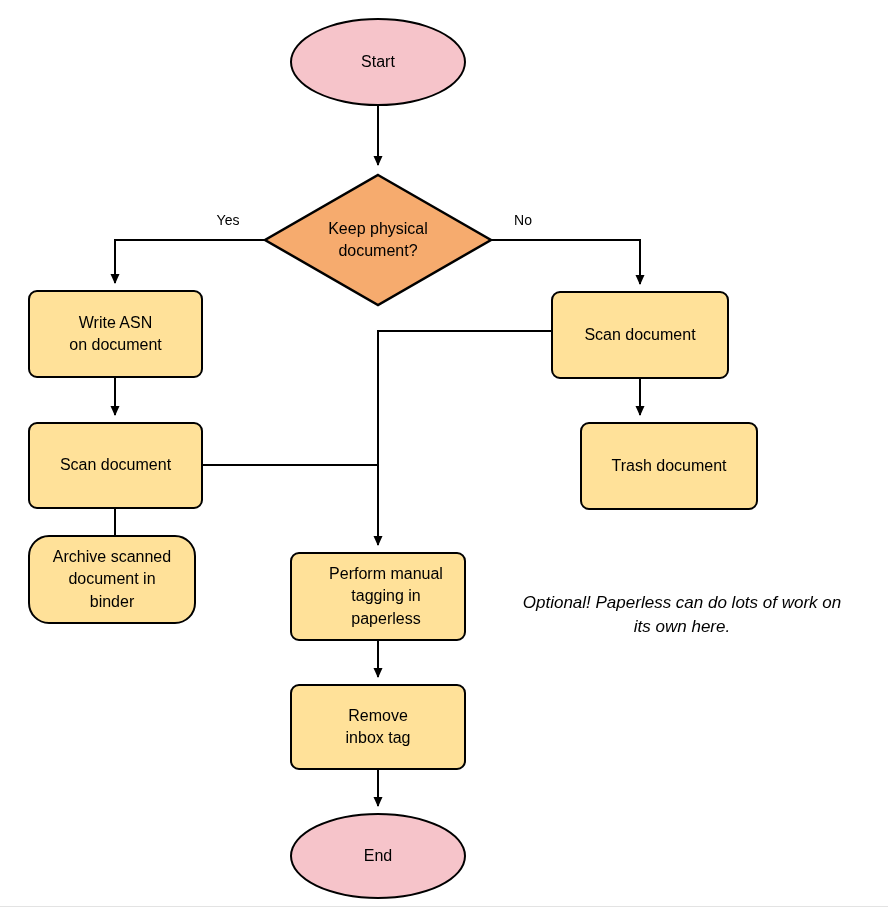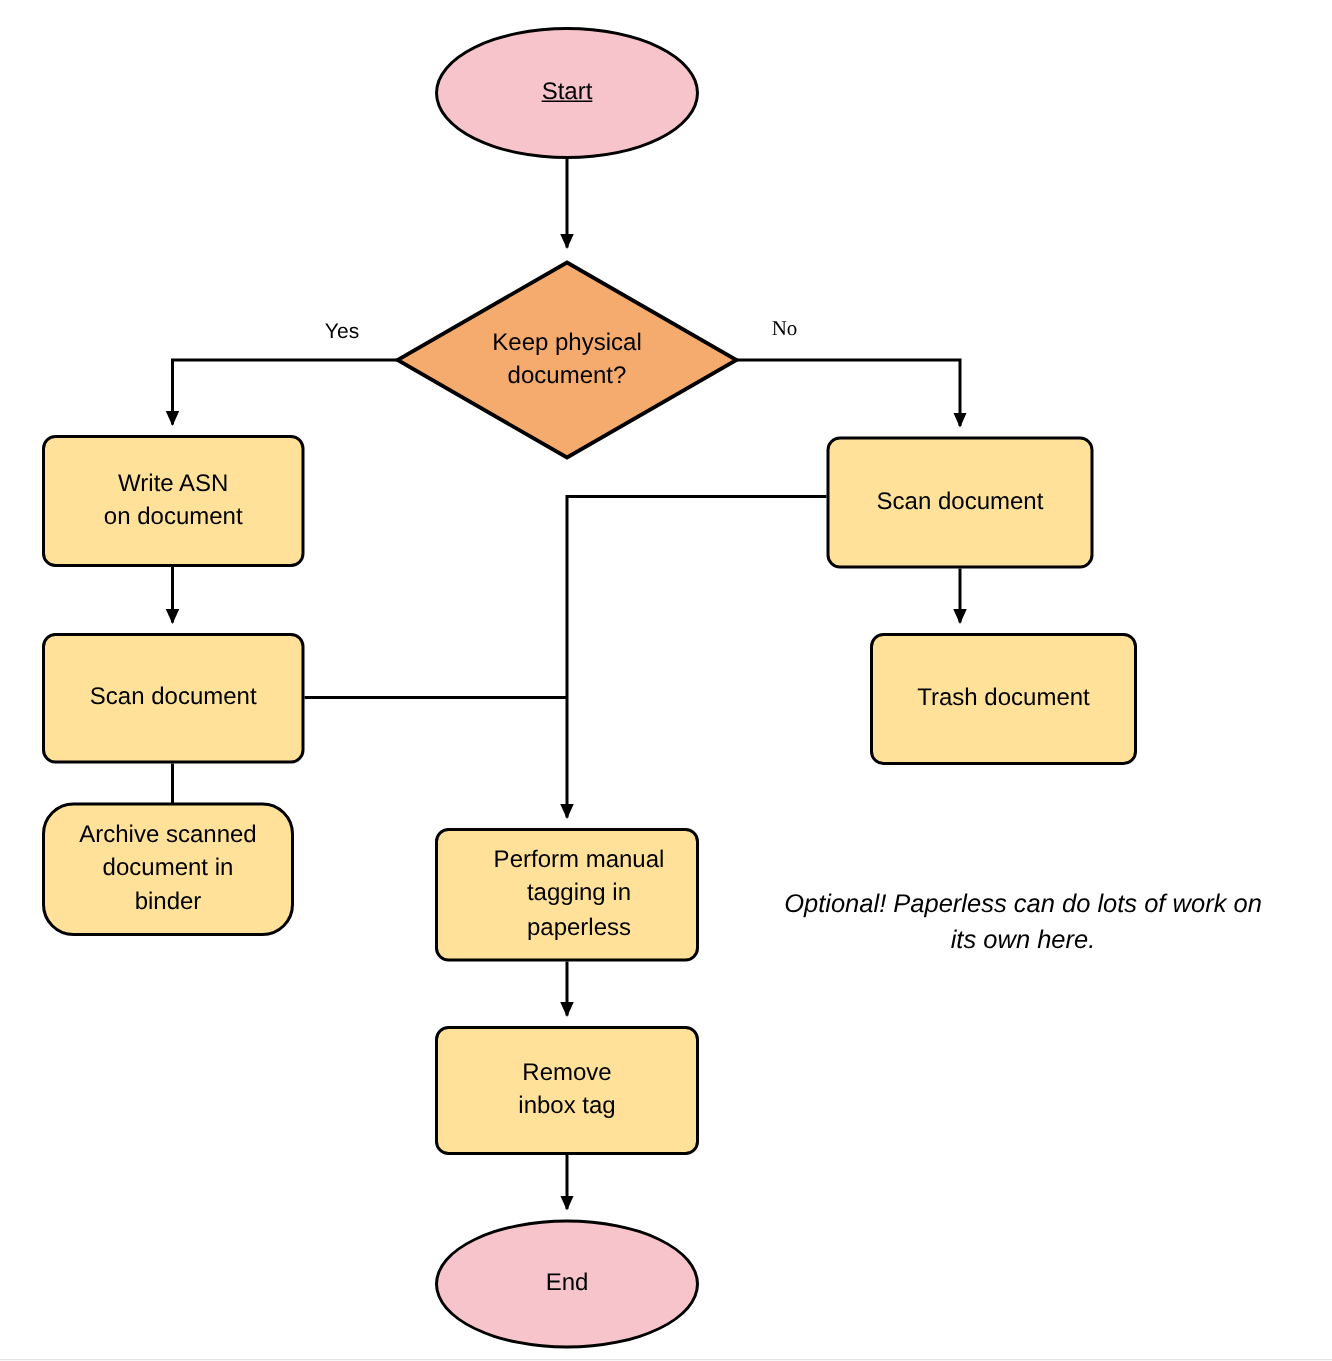--- a/index.html
+++ b/index.html
@@ -92,28 +92,28 @@
     <path class="edge" d="M115,509 V545" marker-end="url(#arrow)"></path>
     <path class="edge" d="M640,379 V415" marker-end="url(#arrow)"></path>
     <path class="edge" d="M203,465 H378"></path>
     <path class="edge" d="M551,331 H378 V545" marker-end="url(#arrow)"></path>
     <path class="edge" d="M378,641 V677" marker-end="url(#arrow)"></path>
     <path class="edge" d="M378,770 V806" marker-end="url(#arrow)"></path>
 
     <polygon class="diamond-shape" points="378,175 491,240 378,305 265,240"></polygon>
   </svg>
 
-  <div class="node ellipse" style="left:290px; top:18px; width:176px; height:88px;text-decoration:underline;">Start</div>
+  <div class="node ellipse" style="left:290px; top:18px; width:176px; height:88px;">Start</div>
 
   <div class="node diamond-label" style="left:278px; top:206px; width:200px; height:68px;">Keep physical
 document?</div>
 
   <div class="edge-label" style="left:205px; top:212px; width:46px;">Yes</div>
 
-  <div class="edge-label" style="left:503px; top:212px; width:40px;font-family:Liberation Serif, serif;">No</div>
+  <div class="edge-label" style="left:503px; top:212px; width:40px;">No</div>
 
   <div class="node rect" style="left:28px; top:290px; width:175px; height:88px;">Write ASN
 on document</div>
 
   <div class="node rect" style="left:28px; top:422px; width:175px; height:87px;">Scan document</div>
 
   <div class="node rect" style="left:28px; top:535px; width:168px; height:89px;border-radius:21px;">Archive scanned
 document in
 binder</div>
 

